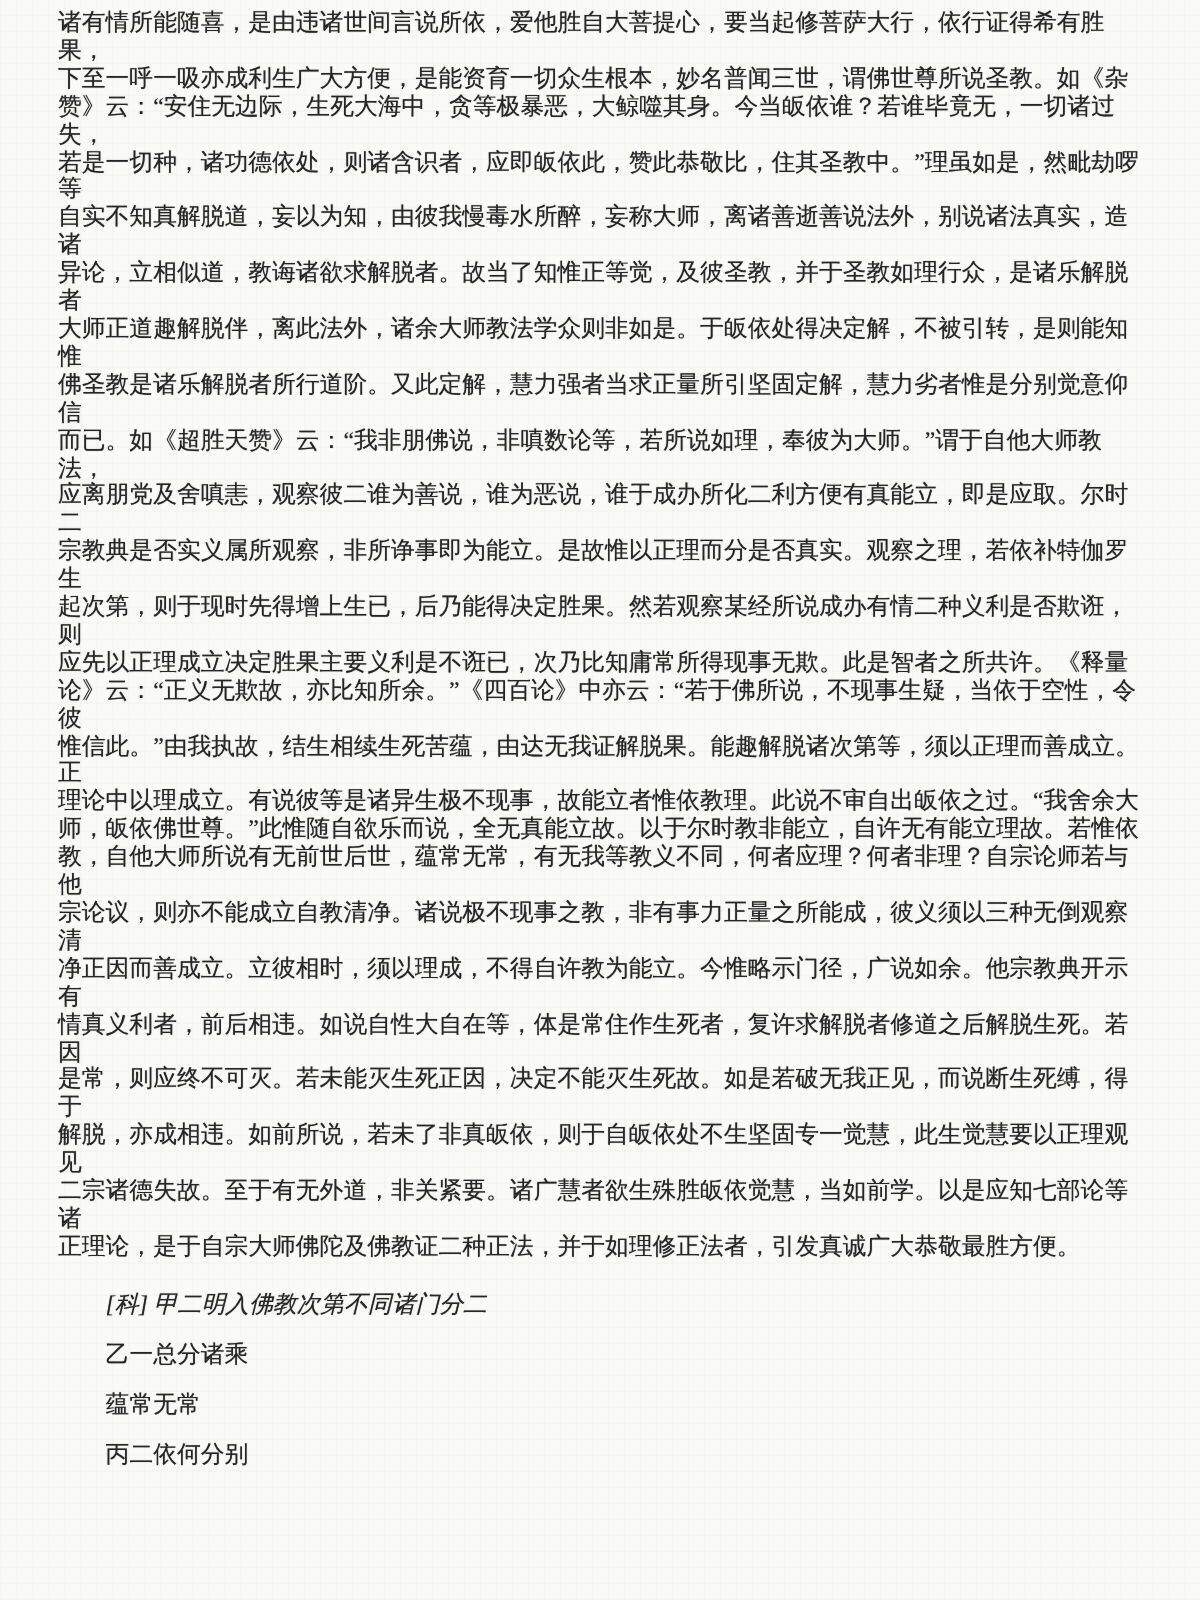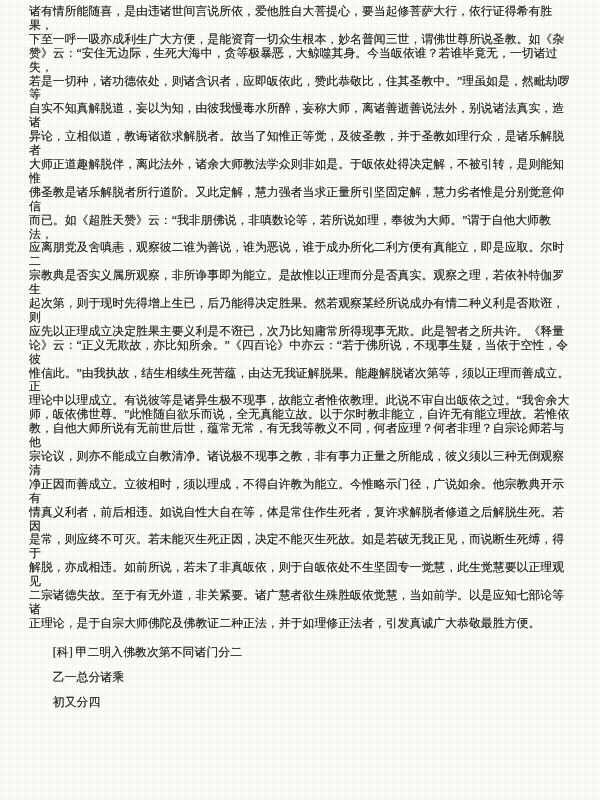--- a/index.html
+++ b/index.html
@@ -32,21 +32,21 @@
   .para {
     white-space: pre-line;      
   }
   .heading {
     padding-left: 2em;          
   }
   .outline-item {
     padding-left: 2em;
     margin-top: 11px;
   }
-  #heading-jia2 { margin-top: 15px; }
+  #heading-jia2 { margin-top: 15px; font-style: italic; }
 </style>
 </head>
 <body>
 
 <div class="page">
 
   <div id="para1" class="txt para">诸有情所能随喜，是由违诸世间言说所依，爱他胜自大菩提心，要当起修菩萨大行，依行证得希有胜果，
 下至一呼一吸亦成利生广大方便，是能资育一切众生根本，妙名普闻三世，谓佛世尊所说圣教。如《杂
 赞》云：“安住无边际，生死大海中，贪等极暴恶，大鲸噬其身。今当皈依谁？若谁毕竟无，一切诸过失，
 若是一切种，诸功德依处，则诸含识者，应即皈依此，赞此恭敬比，住其圣教中。”理虽如是，然毗劫啰等
@@ -69,17 +69,18 @@
 情真义利者，前后相违。如说自性大自在等，体是常住作生死者，复许求解脱者修道之后解脱生死。若因
 是常，则应终不可灭。若未能灭生死正因，决定不能灭生死故。如是若破无我正见，而说断生死缚，得于
 解脱，亦成相违。如前所说，若未了非真皈依，则于自皈依处不生坚固专一觉慧，此生觉慧要以正理观见
 二宗诸德失故。至于有无外道，非关紧要。诸广慧者欲生殊胜皈依觉慧，当如前学。以是应知七部论等诸
 正理论，是于自宗大师佛陀及佛教证二种正法，并于如理修正法者，引发真诚广大恭敬最胜方便。</div>
 
   <div id="heading-jia2" class="txt heading">[科] 甲二明入佛教次第不同诸门分二</div>
 
   <div>
     <div class="txt outline-item">乙一总分诸乘</div>
-    <div class="txt outline-item">初又分四</div>
+    <div class="txt outline-item">蕴常无常</div>
+    <div class="txt outline-item">丙二依何分别</div>
 
   </div>
 
 </div>
 
 </body></html>

